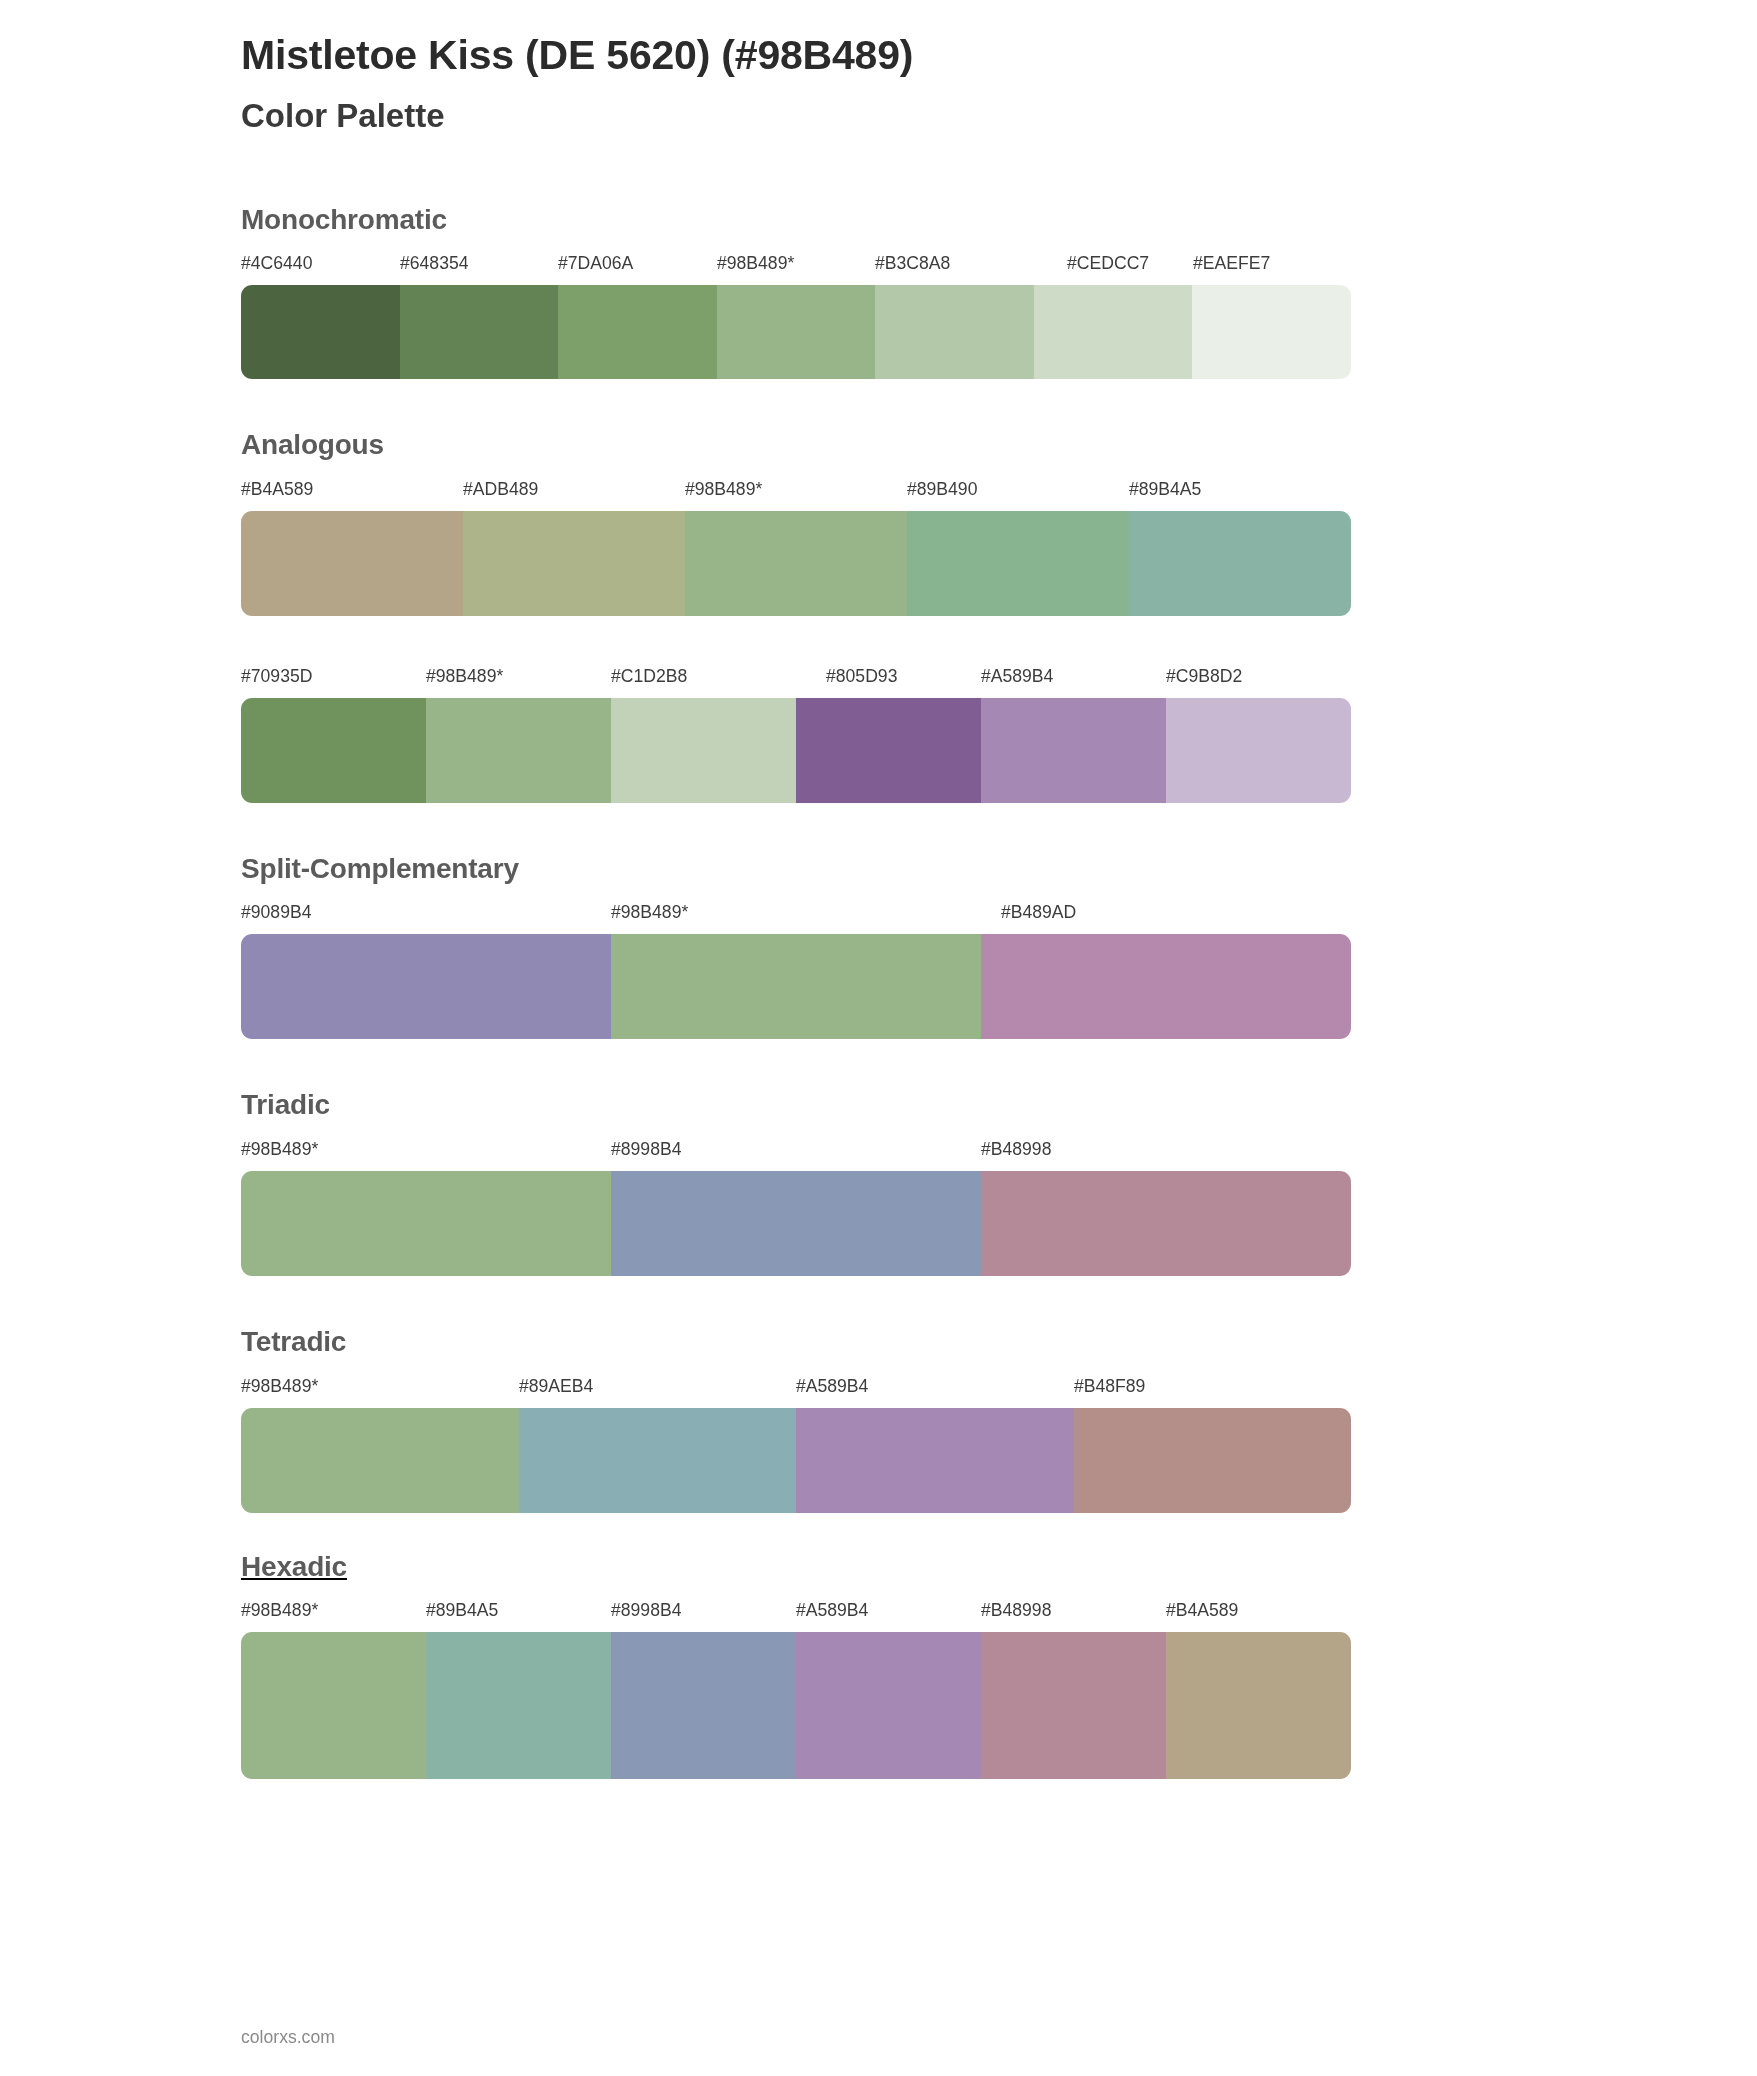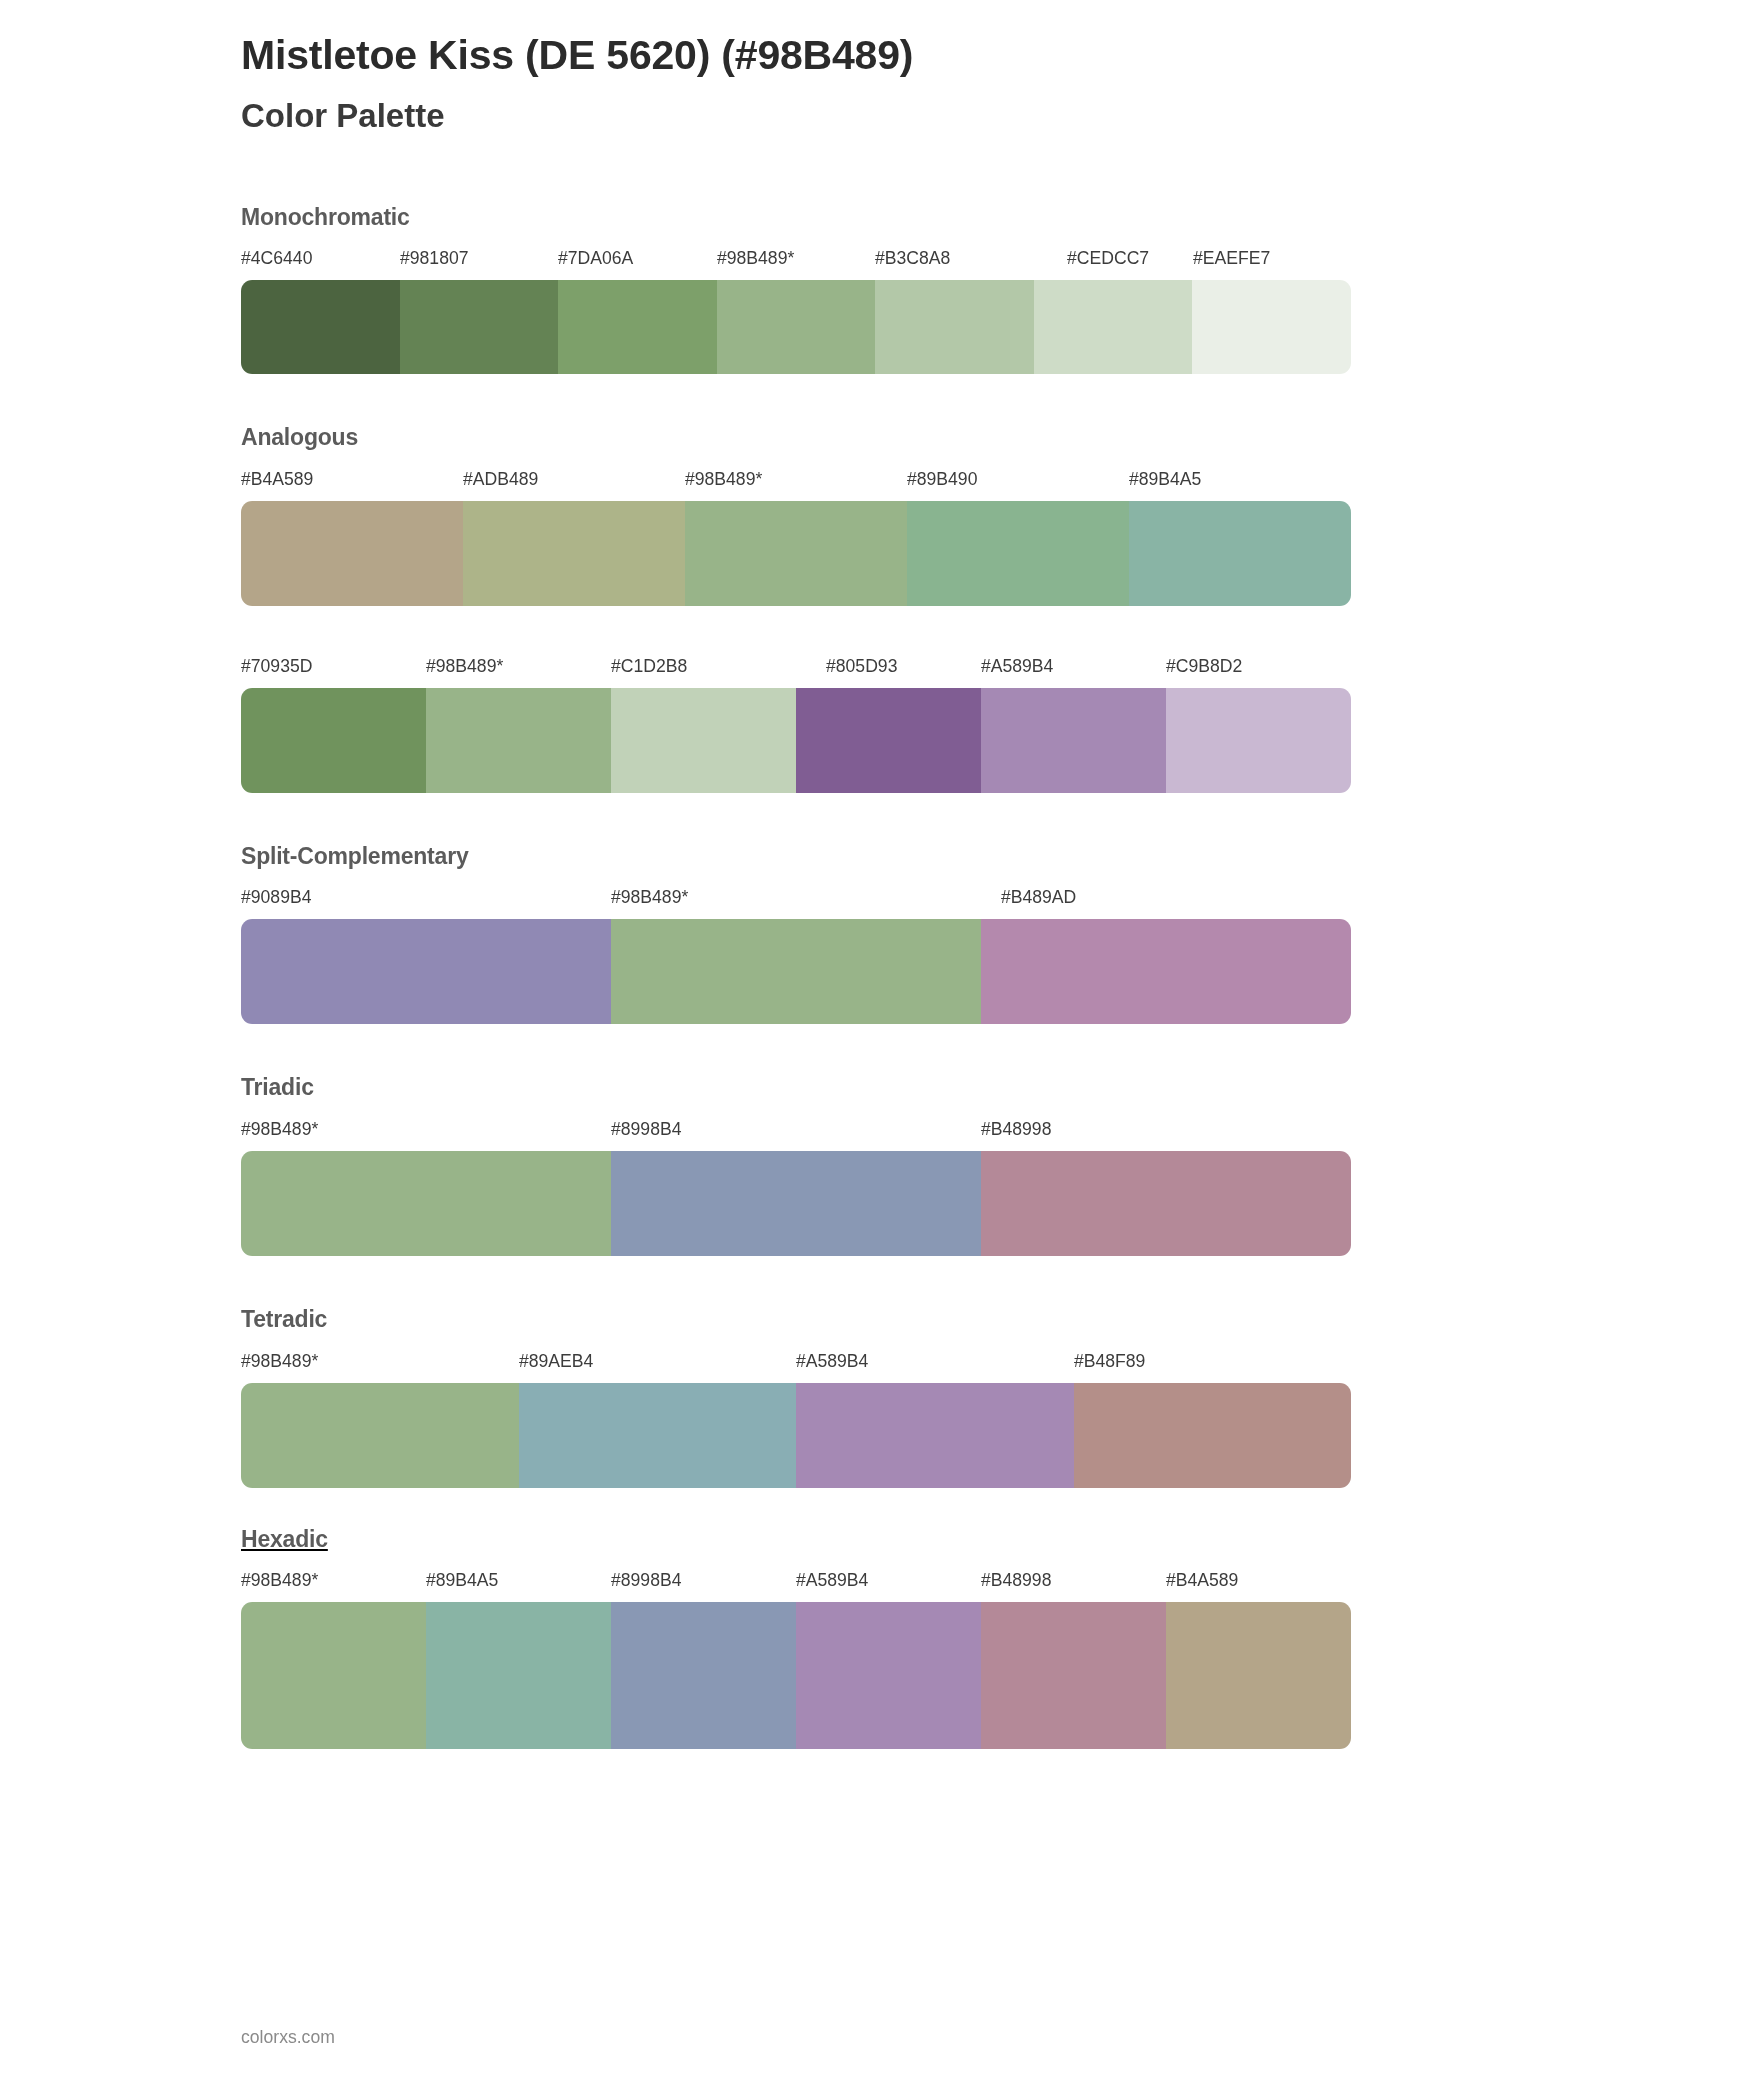--- a/index.html
+++ b/index.html
@@ -29,21 +29,21 @@
   .subtitle {
     font-size: 33px;
     font-weight: bold;
     color: #3a3a3a;
     margin: 17.6px 0 0 241px;
   }
   .section {
     margin: 0 0 0 0;
   }
   .section-title {
-    font-size: 23px;
+    font-size: 28px;
     font-weight: bold;
     color: #5b5b5b;
     margin: 0 0 0 241px;
     letter-spacing: -0.2px;
   }
   .swatch-labels {
     position: relative;
     height: 32px;
     margin-left: 241px;
     width: 1110px;
@@ -83,21 +83,21 @@
 <body>
 
 <div class="page">
   <h1 class="title">Mistletoe Kiss (DE 5620) (#98B489)</h1>
   <h2 class="subtitle">Color Palette</h2>
   <div id="sections-container">
       <div class="section sec-mono">
         <div class="section-title">Monochromatic</div>
         <div class="swatch-labels labels-gap">
           <div class="swatch-label" style="left: 0px;">#4C6440</div>
-          <div class="swatch-label" style="left: 159px;">#981807</div>
+          <div class="swatch-label" style="left: 159px;">#648354</div>
           <div class="swatch-label" style="left: 317px;">#7DA06A</div>
           <div class="swatch-label" style="left: 476px;">#98B489*</div>
           <div class="swatch-label" style="left: 634px;">#B3C8A8</div>
           <div class="swatch-label" style="left: 826px;">#CEDCC7</div>
           <div class="swatch-label" style="left: 952px;">#EAEFE7</div>
         </div>
         <div class="swatch-row" style="height: 94px;">
           <div class="swatch" style="background: rgb(76, 100, 64); width: 159px;"></div>
           <div class="swatch" style="background: rgb(100, 131, 84); width: 159px;"></div>
           <div class="swatch" style="background: rgb(125, 160, 106); width: 159px;"></div>

